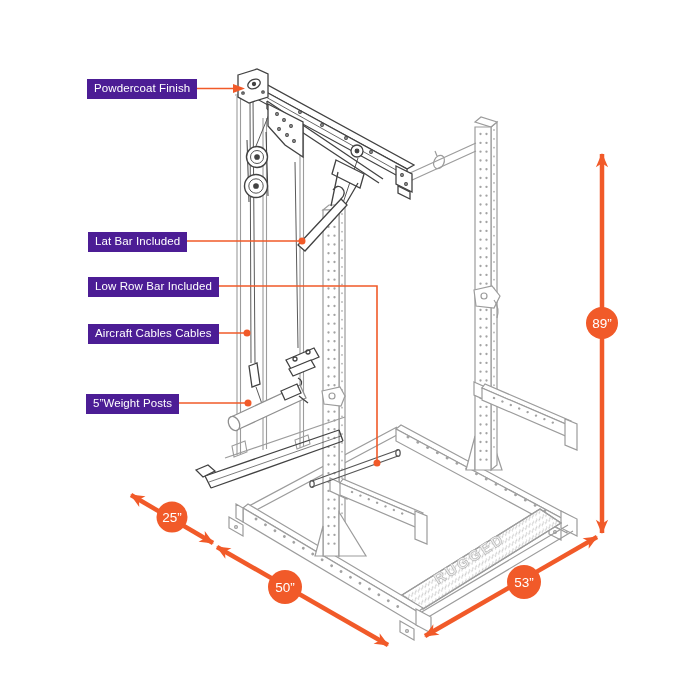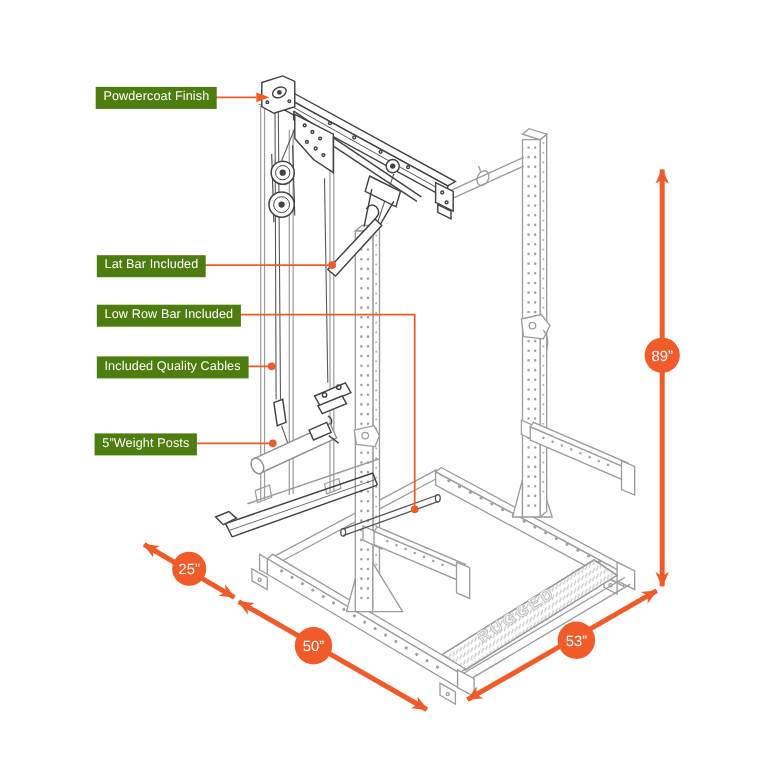--- a/index.html
+++ b/index.html
@@ -1,20 +1,20 @@
 <!DOCTYPE html>
 <html><head>
 <meta charset="utf-8">
 <style>
   html,body{margin:0;padding:0;background:#ffffff;}
   #stage{position:relative;width:700px;height:700px;background:#ffffff;overflow:hidden;
          font-family:"Liberation Sans", sans-serif;}
   #drawing{position:absolute;left:0;top:0;}
   .chip{position:absolute;display:inline-flex;align-items:center;
-        background:#4d7c0f;color:#ffffff;font-size:11.5px;line-height:13px;
+        background:#4c1d95;color:#ffffff;font-size:11.5px;line-height:13px;
         padding:3px 7px 4px 7px;white-space:nowrap;letter-spacing:.1px;}
   .dimtxt{font-size:13.5px;fill:#ffffff;}
   .plate-txt{font-size:15px;font-weight:bold;letter-spacing:2.5px;
              fill:#ececec;stroke:#a8a8a8;stroke-width:.5px;}
 </style>
 </head>
 <body>
 
 <div id="stage">
 
@@ -269,16 +269,16 @@
         <circle cx="602" cy="323" r="16"></circle>
         <text class="dimtxt" x="602" y="328" text-anchor="middle">89”</text>
       </g>
     </g>
   </g>
 </svg>
 
 <div class="chip" style="left:87px;top:79px">Powdercoat Finish</div>
 <div class="chip" style="left:88px;top:232px">Lat Bar Included</div>
 <div class="chip" style="left:88px;top:277px">Low Row Bar Included</div>
-<div class="chip" style="left:88px;top:324px">Included Quality Cables</div>
+<div class="chip" style="left:88px;top:324px">Aircraft Cables Cables</div>
 <div class="chip" style="left:86px;top:394px">5”Weight Posts</div>
 
 </div>
 
 </body></html>

